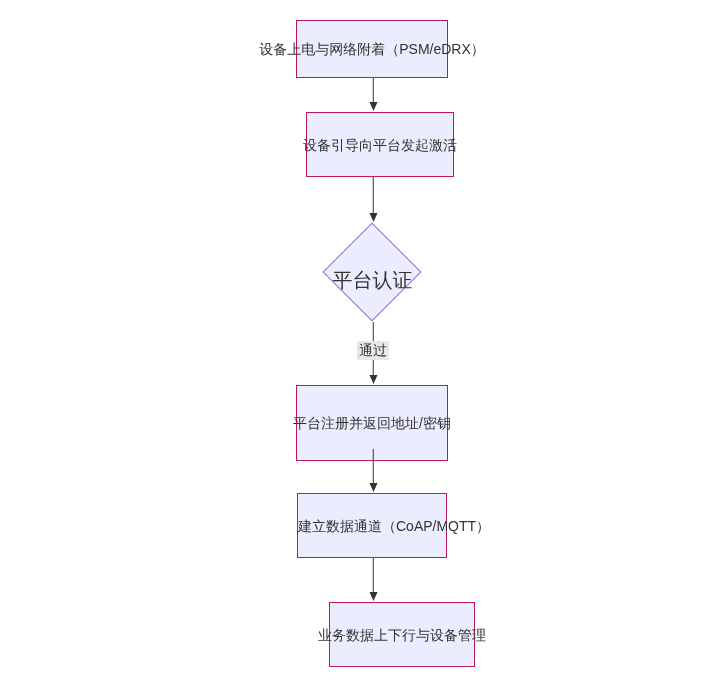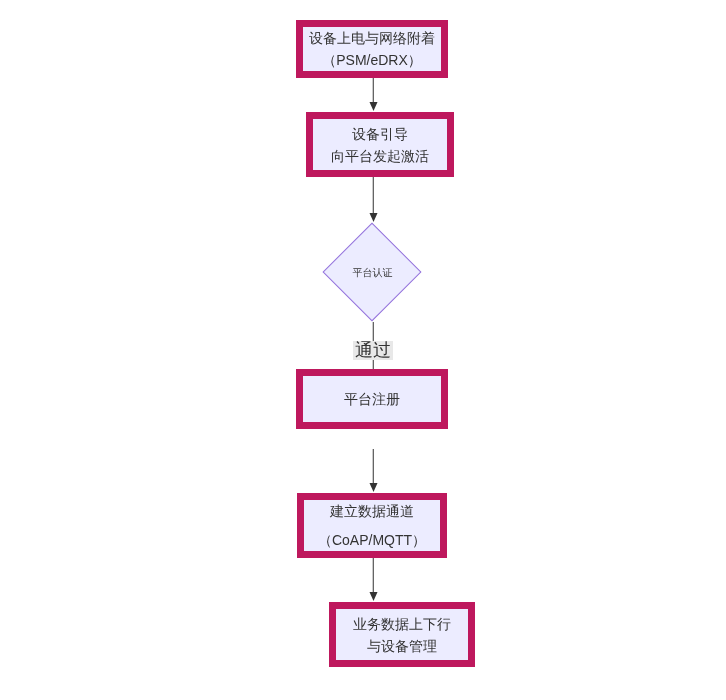--- a/index.html
+++ b/index.html
@@ -8,23 +8,23 @@
     width: 726px;
     height: 700px;
     background: #ffffff;
     font-family: "Liberation Sans", "DejaVu Sans", sans-serif;
     color: #333333;
     overflow: hidden;
   }
   .node {
     position: absolute;
     background: #ECECFF;
-    border: 7px solid #be185d;
+    border: 1px solid #be185d;
     display: flex;
-    flex-direction: column;
+    flex-direction: row;
     align-items: center;
     justify-content: center;
     text-align: center;
     font-size: 14px;
     line-height: 22px;
     box-sizing: border-box;
   }
   .node .nline { white-space: nowrap; }
   .diamond-wrap {
     position: absolute;
@@ -39,26 +39,26 @@
     top: 15px;
     width: 70px;
     height: 70px;
     background: #ECECFF;
     border: 1px solid #9370DB;
     transform: rotate(45deg);
     box-sizing: border-box;
   }
   .diamond-label {
     position: absolute;
-    left: 0; top: 0;
+    left: 0; top: 8px;
     width: 100%; height: 100%;
     display: flex;
     align-items: center;
     justify-content: center;
-    font-size: 10px;
+    font-size: 20px;
     white-space: nowrap;
     font-family: Liberation Serif, serif;
   }
   .arrow {
     position: absolute;
     width: 13px;
     transform: translateX(-50%);
   }
   .arrow .shaft {
     position: absolute;
@@ -77,21 +77,21 @@
     width: 0;
     height: 0;
     border-left: 4.5px solid transparent;
     border-right: 4.5px solid transparent;
     border-top: 9px solid #333333;
   }
   .edge-label {
     position: absolute;
     transform: translateX(-50%);
     background: #e8e8e8;
-    font-size: 18px;
+    font-size: 14px;
     line-height: 17px;
     padding: 1px 2px;
     white-space: nowrap;
   }
 </style>
 </head>
 <body>
 
 <div class="canvas">
 
@@ -119,22 +119,23 @@
     <div class="diamond-shape"></div>
     <div class="diamond-label">平台认证</div>
   </div>
 
   <div class="arrow" style="left:373px; top:322px; height:62px;">
     <div class="shaft"></div>
     <div class="head"></div>
   </div>
   <div class="edge-label" style="left:373px; top:341px;">通过</div>
 
-  <div class="node" style="left:296px; top:369px; width:152px; height:60px;">
+  <div class="node" style="left:296px; top:385px; width:152px; height:76px;">
     <div class="nline">平台注册</div>
+    <div class="nline">并返回地址/密钥</div>
   </div>
 
   <div class="arrow" style="left:373px; top:449px; height:43px;">
     <div class="shaft"></div>
     <div class="head"></div>
   </div>
 
   <div class="node" style="left:297px; top:493px; width:150px; height:65px;justify-content:space-between;">
     <div class="nline">建立数据通道</div>
     <div class="nline">（CoAP/MQTT）</div>

